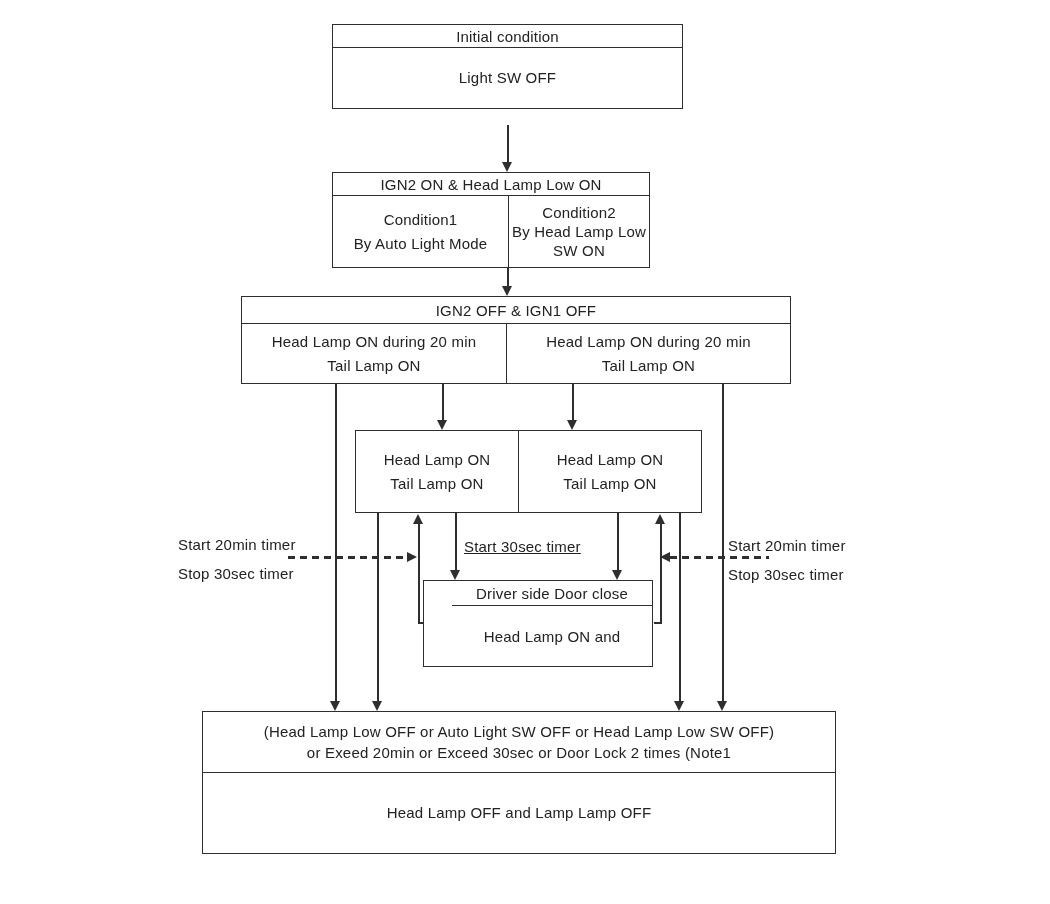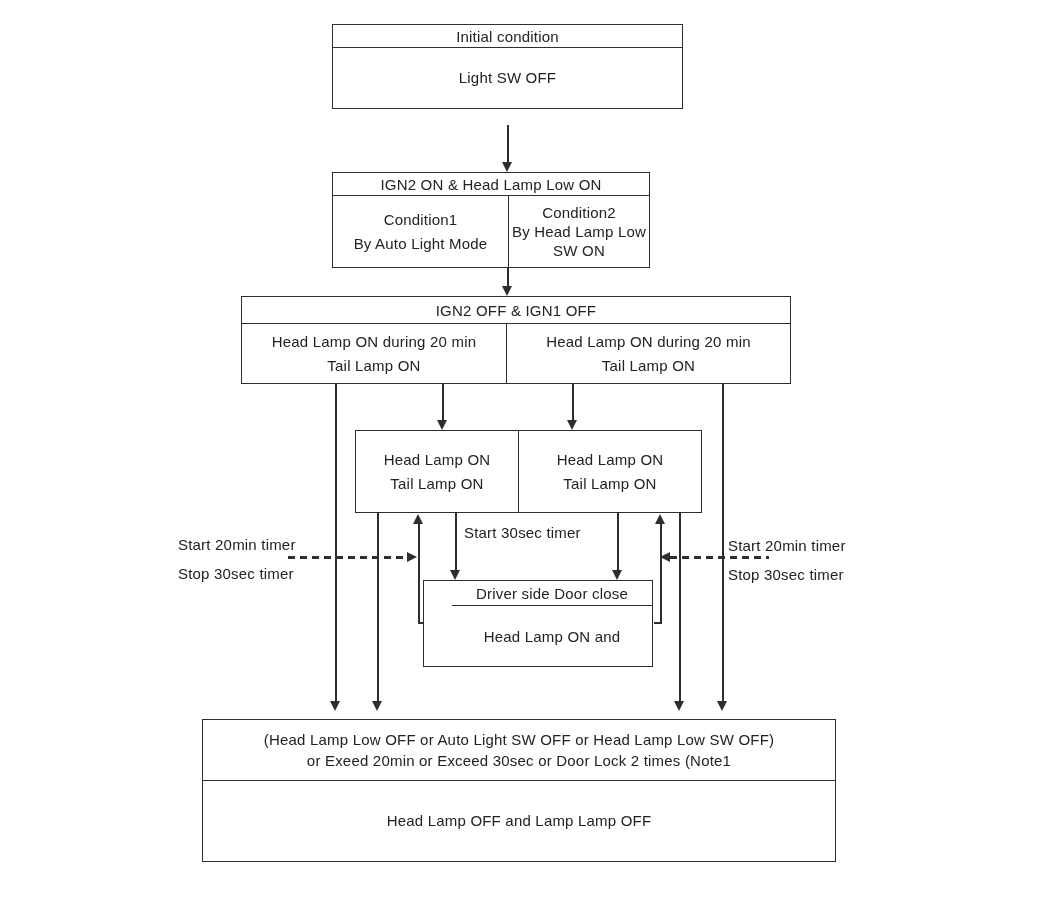--- a/index.html
+++ b/index.html
@@ -200,32 +200,32 @@
   <div class="vline" style="left:660px; top:523px; height:101px;"></div>
   <div class="hline" style="left:654px; top:622px; width:7px;"></div>
 
   <div class="dash" style="left:288px; top:556px; width:120px;"></div>
   <div class="arr arr-right" style="left:407px; top:552px;"></div>
   <div class="dash" style="left:670px; top:556px; width:99px;"></div>
   <div class="arr arr-left" style="left:660px; top:552px;"></div>
 
   <div class="lbl" style="left:178px; top:536px;">Start 20min timer</div>
   <div class="lbl" style="left:178px; top:565px;">Stop 30sec timer</div>
-  <div class="lbl" style="left:464px; top:524px;">Start 30sec timer</div>
+  <div class="lbl" style="left:464px; top:538px;text-decoration:underline;">Start 30sec timer</div>
   <div class="lbl" style="left:728px; top:537px;">Start 20min timer</div>
   <div class="lbl" style="left:728px; top:566px;">Stop 30sec timer</div>
 
   <div class="box" style="left:423px; top:580px; width:230px; height:87px;padding-left:28px;">
     <div class="box-header" style="height:25px;">Driver side Door close</div>
     <div class="box-body" style="line-height:25px;">
       <div>Head Lamp ON and</div>
     </div>
   </div>
 
-  <div class="box" style="left:202px; top:711px; width:634px; height:143px;margin-top:8px;">
+  <div class="box" style="left:202px; top:711px; width:634px; height:143px;">
     <div class="box-header header2" style="height:61px; flex-direction:column;">
       <div>(Head Lamp Low OFF or Auto Light SW OFF or Head Lamp Low SW OFF)</div>
       <div>or Exeed 20min or Exceed 30sec or Door Lock 2 times (Note1</div>
     </div>
     <div class="box-body">
       <div>Head Lamp OFF and Lamp Lamp OFF</div>
     </div>
   </div>
 
 </div>

